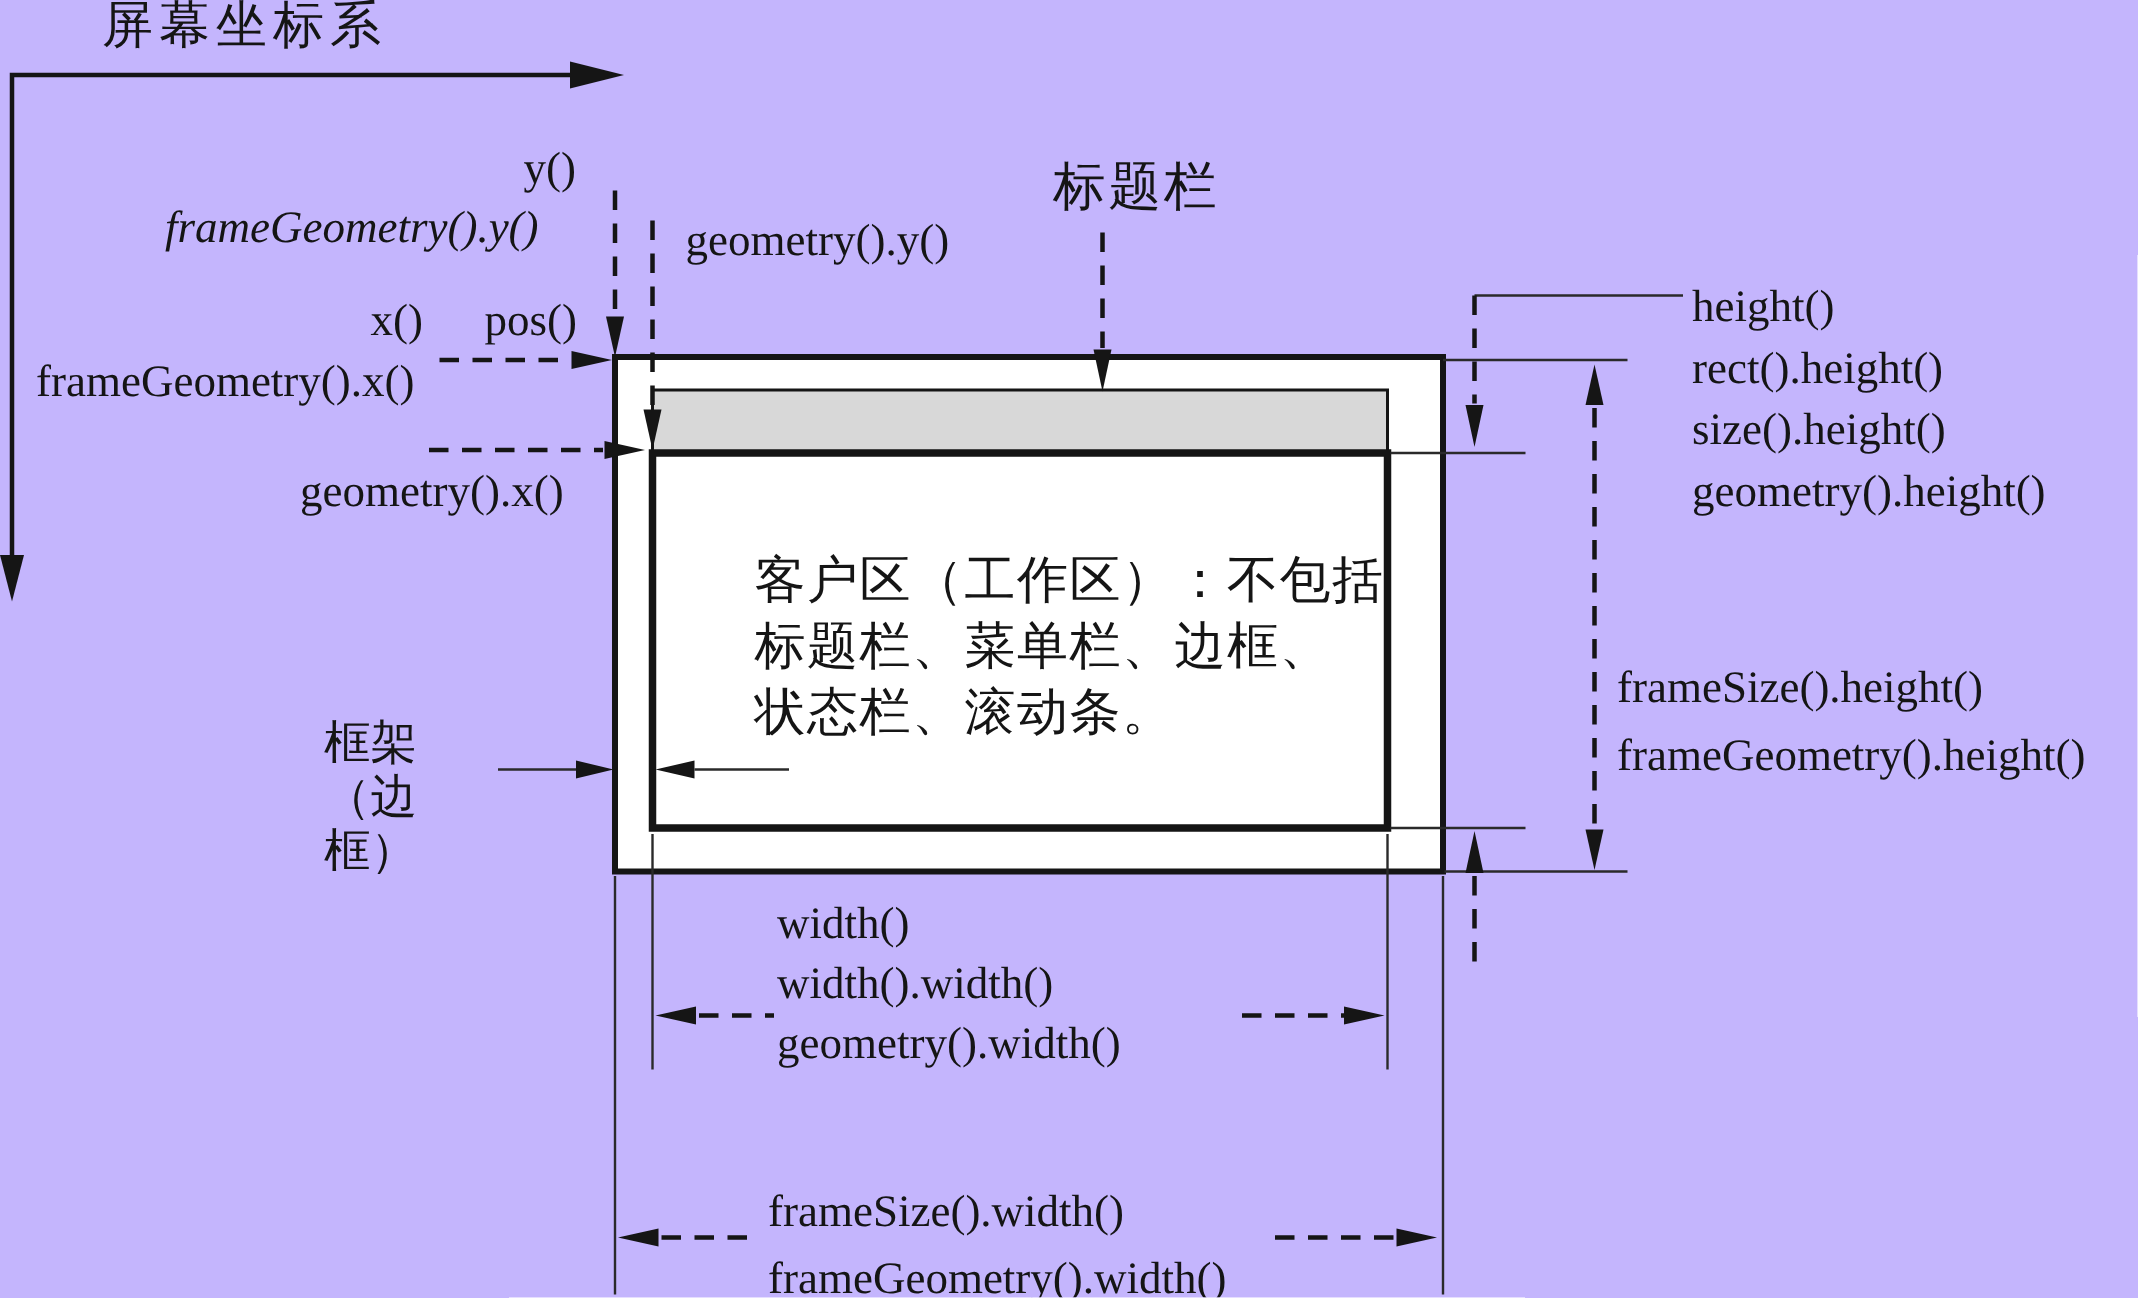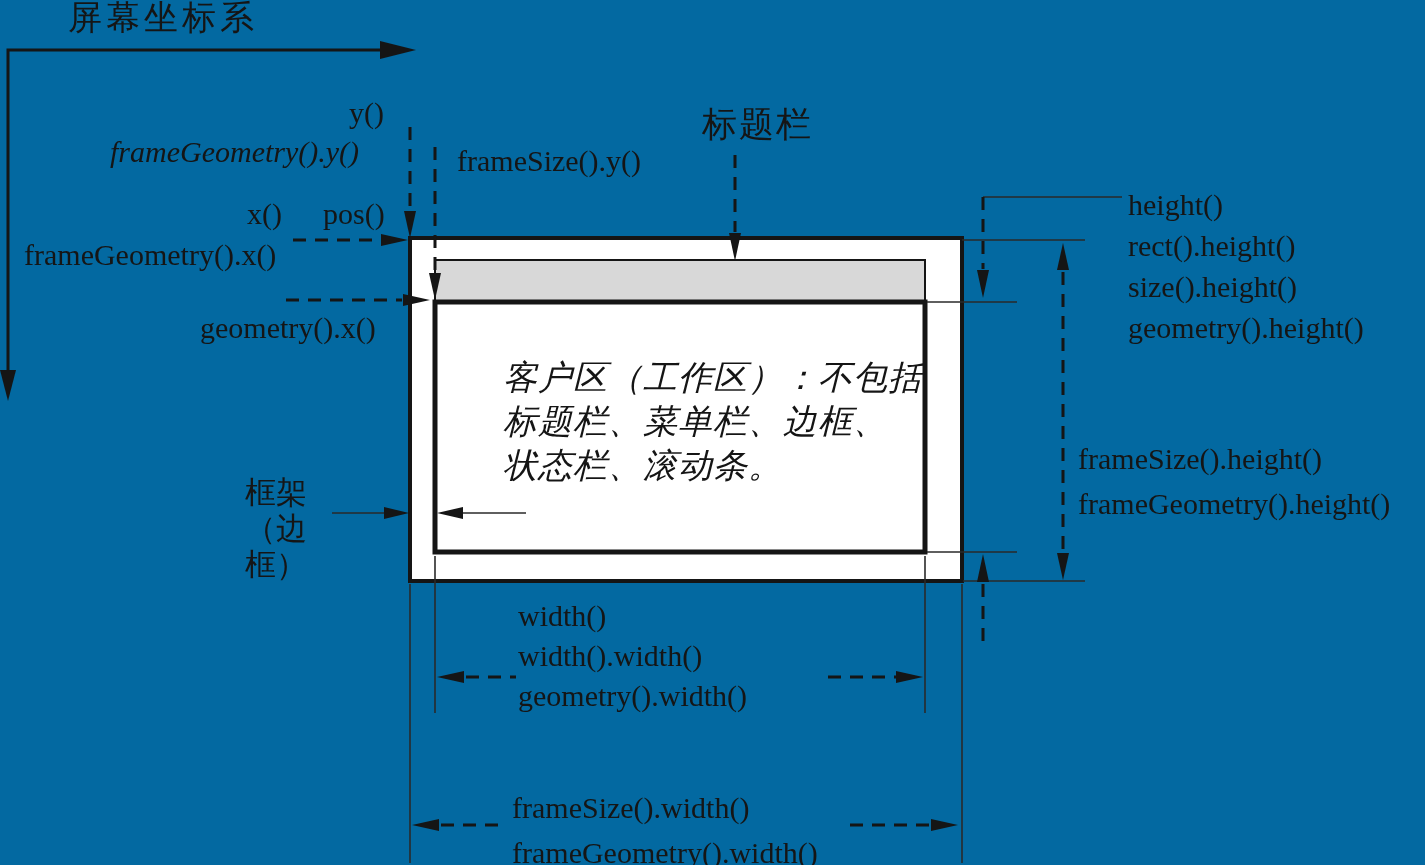--- a/index.html
+++ b/index.html
@@ -4,21 +4,21 @@
 <style>
   html, body {
     margin: 0;
     padding: 0;
     background: #ffffff;
   }
   .stage {
     position: relative;
     width: 1425px;
     height: 865px;
-    background: #0369a1;
+    background: #c4b5fd;
     font-family: "Liberation Serif", "DejaVu Serif", serif;
     color: #151515;
     overflow: hidden;
   }
   .layer-svg {
     position: absolute;
     left: 0;
     top: 0;
   }
   .lbl {
@@ -30,23 +30,23 @@
   .cjk  { font-size: 34px; letter-spacing: 1px; }
   .t-title     { left: 68px;  top: -2px;  font-size: 34px; letter-spacing: 4px; }
   .t-y         { left: 349px; top: 96px;  }
   .t-fgy       { left: 110px; top: 135px; font-style: italic; }
   .t-gy        { left: 457px; top: 144px; }
   .t-titlebar  { left: 685px; top: 105px; font-size: 35px; letter-spacing: 2px; margin-left: 17px; }
   .t-x         { left: 247px; top: 197px; }
   .t-pos       { left: 323px; top: 197px; }
   .t-fgx       { left: 24px;  top: 238px; }
   .t-gx        { left: 200px; top: 311px; }
-  .t-client    { left: 503px; top: 356px; line-height: 44px; font-style: italic; }
-  .t-frame     { left: 216px; top: 477px; width: 120px; text-align: center;
-                 font-size: 31px; line-height: 36px; font-family: Liberation Mono, monospace; }
+  .t-client    { left: 503px; top: 366px; line-height: 44px; }
+  .t-frame     { left: 216px; top: 477px; width: 120px; 
+                 font-size: 31px; line-height: 36px; }
   .stack { position: absolute; }
   .g-heights        { left: 1128px; top: 184px; line-height: 41px; }
   .g-frame-heights  { left: 1078px; top: 392px; line-height: 45px; margin-top: 44px; }
   .g-widths         { left: 518px;  top: 596px; line-height: 40px; }
   .g-frame-widths   { left: 512px;  top: 785px; line-height: 45px; }
 </style>
 </head>
 <body>
 
 <div class="stage">
@@ -132,21 +132,21 @@
     <g fill="#151515">
       <polygon points="384,507 384,519 409,513"></polygon>
       <polygon points="463,507 463,519 437,513"></polygon>
     </g>
   </svg>
 
   <div class="lbl cjk t-title">屏幕坐标系</div>
 
   <div class="lbl code t-y">y()</div>
   <div class="lbl code t-fgy">frameGeometry().y()</div>
-  <div class="lbl code t-gy">frameSize().y()</div>
+  <div class="lbl code t-gy">geometry().y()</div>
 
   <div class="lbl cjk t-titlebar">标题栏</div>
 
   <div class="lbl code t-x">x()</div>
   <div class="lbl code t-pos">pos()</div>
   <div class="lbl code t-fgx">frameGeometry().x()</div>
   <div class="lbl code t-gx">geometry().x()</div>
 
   <div class="lbl cjk t-client">客户区（工作区）：不包括
 标题栏、菜单栏、边框、

